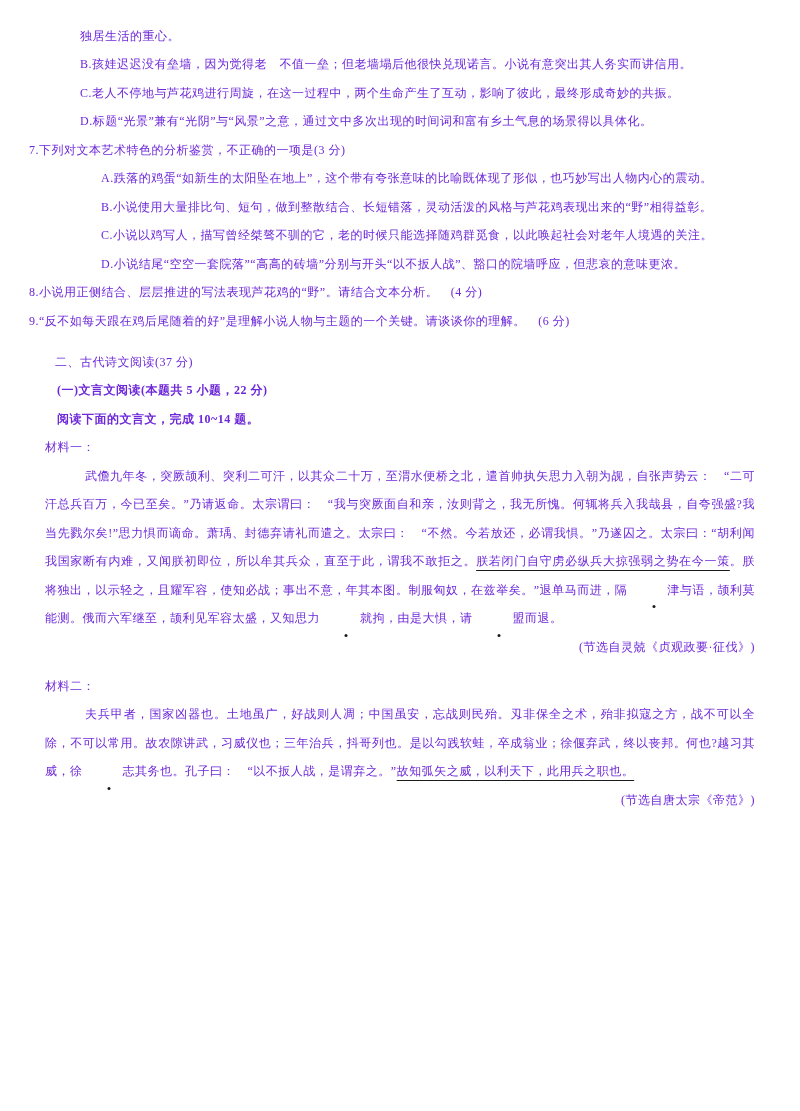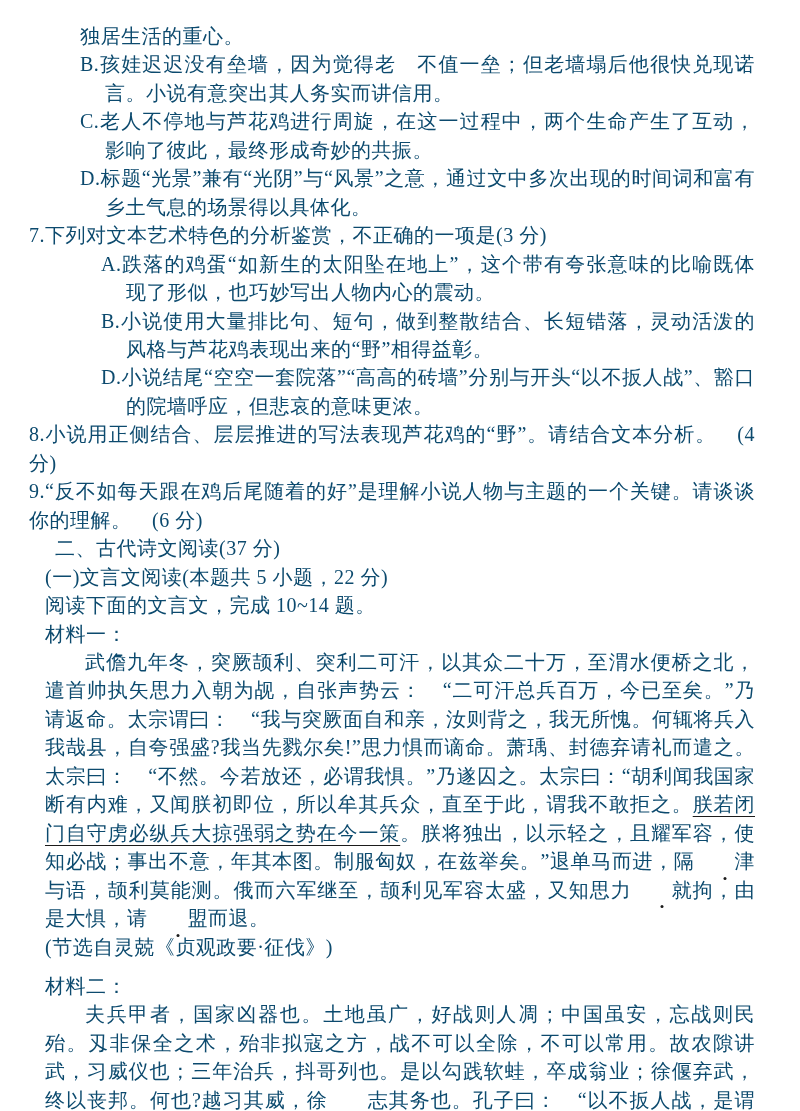--- a/index.html
+++ b/index.html
@@ -4,41 +4,41 @@
 <style>
   html,body { margin:0; padding:0; background:#ffffff; }
   .page {
     position: relative;
     width: 800px;
     height: 1111px;
     box-sizing: border-box;
     padding: 22px 45px 0 45px;
     background: #ffffff;
     font-family: "Liberation Serif", "DejaVu Serif", serif;
-    font-size: 20px;
+    font-size: 12px;
     line-height: 28.45px;
     letter-spacing: 0.5px;
-    color: #0c4a6e;
+    color: #6d28d9;
     overflow: hidden;
   }
   .blk { text-align: justify; }
   
   .cont6 { margin-left: 35px; }
   .opt6  { margin-left: 35px; padding-left: 25px; text-indent: -25px; }
   
   .qstem { margin-left: -16px; }
   
   .opt7  { margin-left: 56px; padding-left: 25px; text-indent: -25px; }
   
-  .sec-title { margin-left: 10px; }
-  .sec-sub, .sec-instr { margin-left: 0; }
+  .sec-title { margin-left: 10px; margin-top: 13px; }
+  .sec-sub, .sec-instr { margin-left: 12px; font-weight: bold; }
   .mat-label  { margin-left: 0; }
   .mat2-label { margin-top: 11px; }
   .para { text-align: justify; text-indent: 40px; }
-  .source { text-align: left; }
+  .source { text-align: right; }
   
   .u {
     text-decoration: underline;
     text-decoration-thickness: 1px;
     text-underline-offset: 5px;
     text-decoration-color: #1b1b1b;
   }
   
   .dot { position: relative; display: inline-block; }
   .dot::after {
@@ -58,20 +58,21 @@
 <div class="page">
 
   <div class="blk cont6">独居生活的重心。</div>
   <div class="blk opt6">B.孩娃迟迟没有垒墙，因为觉得老　不值一垒；但老墙塌后他很快兑现诺言。小说有意突出其人务实而讲信用。</div>
   <div class="blk opt6">C.老人不停地与芦花鸡进行周旋，在这一过程中，两个生命产生了互动，影响了彼此，最终形成奇妙的共振。</div>
   <div class="blk opt6">D.标题“光景”兼有“光阴”与“风景”之意，通过文中多次出现的时间词和富有乡土气息的场景得以具体化。</div>
 
   <div class="blk qstem">7.下列对文本艺术特色的分析鉴赏，不正确的一项是(3 分)</div>
   <div class="blk opt7">A.跌落的鸡蛋“如新生的太阳坠在地上”，这个带有夸张意味的比喻既体现了形似，也巧妙写出人物内心的震动。</div>
   <div class="blk opt7">B.小说使用大量排比句、短句，做到整散结合、长短错落，灵动活泼的风格与芦花鸡表现出来的“野”相得益彰。</div>
+  <div class="blk opt7">C.小说以鸡写人，描写曾经桀骜不驯的它，老的时候只能选择随鸡群觅食，以此唤起社会对老年人境遇的关注。</div>
   <div class="blk opt7">D.小说结尾“空空一套院落”“高高的砖墙”分别与开头“以不扳人战”、豁口的院墙呼应，但悲哀的意味更浓。</div>
 
   <div class="blk qstem">8.小说用正侧结合、层层推进的写法表现芦花鸡的“野”。请结合文本分析。　(4 分)</div>
   <div class="blk qstem">9.“反不如每天跟在鸡后尾随着的好”是理解小说人物与主题的一个关键。请谈谈你的理解。　(6 分)</div>
 
   <div class="blk sec-title">二、古代诗文阅读(37 分)</div>
   <div class="blk sec-sub">(一)文言文阅读(本题共 5 小题，22 分)</div>
   <div class="blk sec-instr">阅读下面的文言文，完成 10~14 题。</div>
 
   <div class="blk mat-label">材料一：</div>

